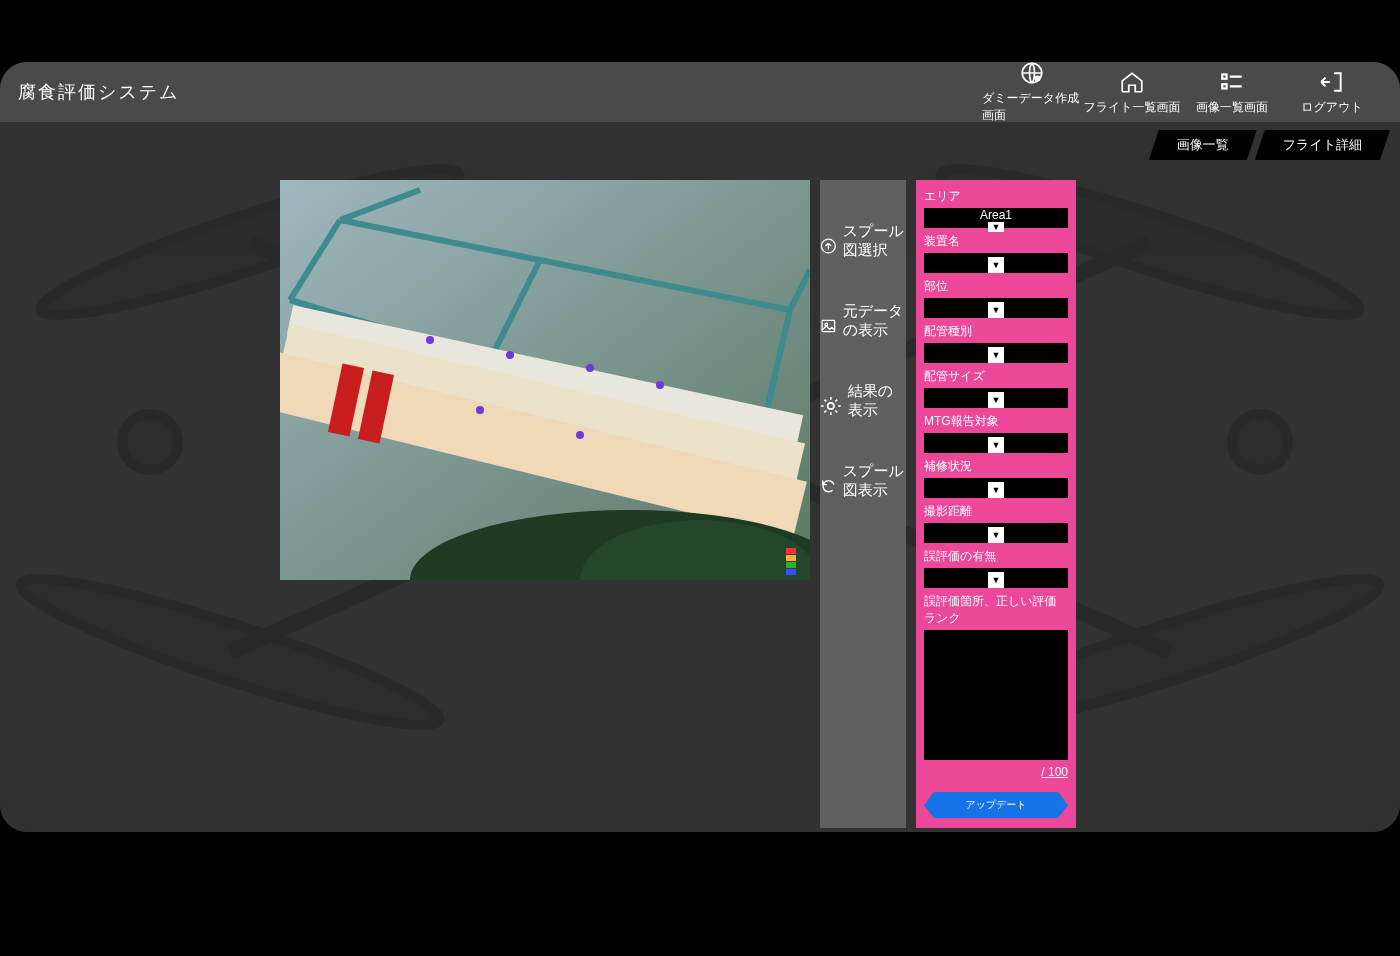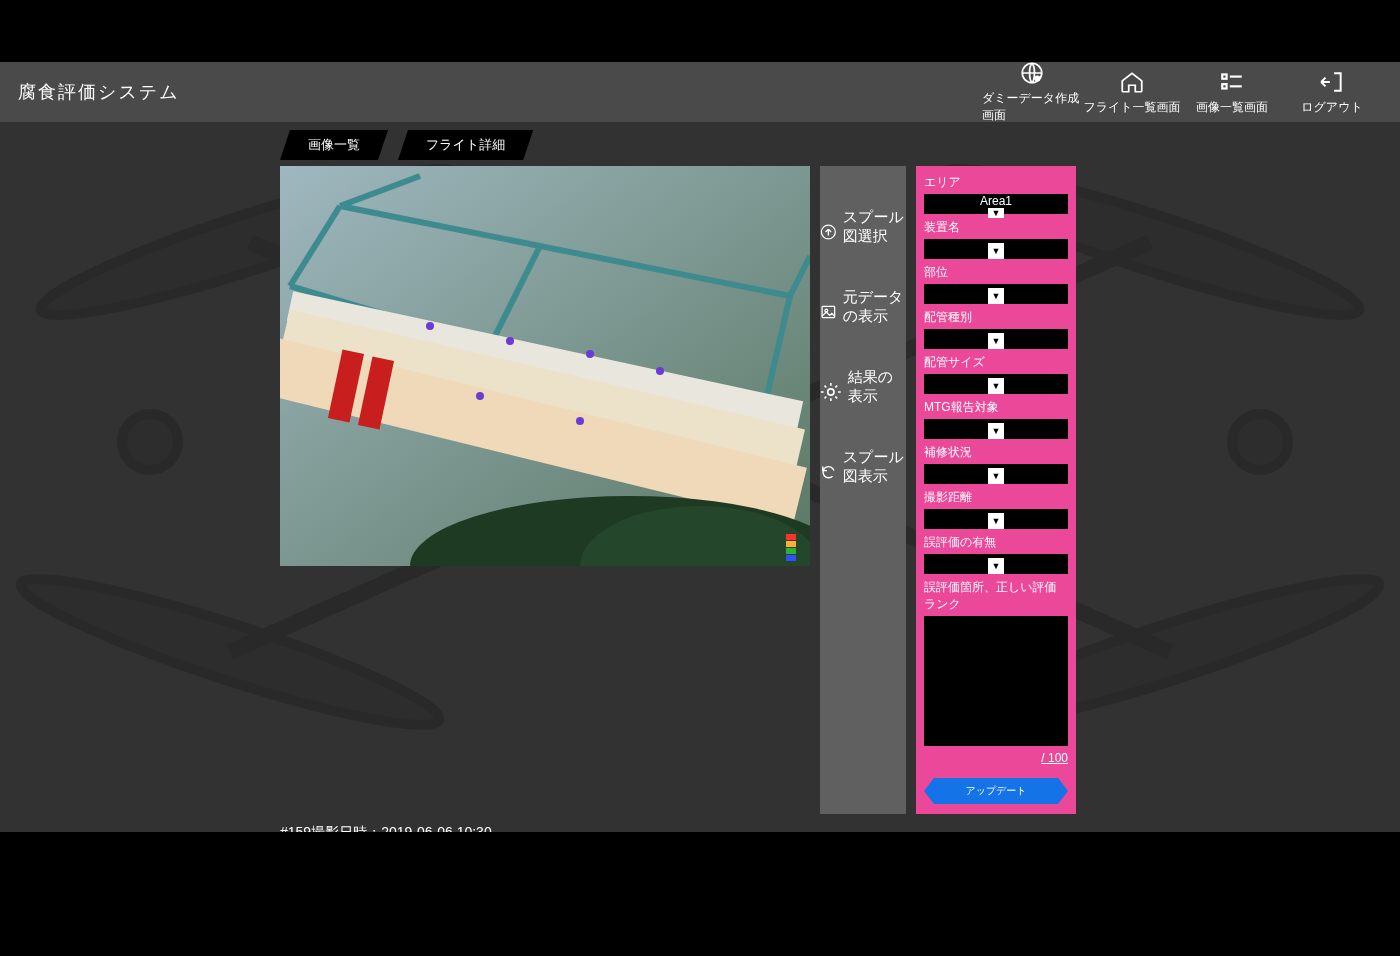--- a/index.html
+++ b/index.html
@@ -12,20 +12,21 @@
   overflow: hidden;
 }
 .app-wrap {
   position: absolute;
   top: 62px;
   left: 0;
   width: 1400px;
   height: 770px;
   background: #383838;
   overflow: hidden;
+  border-radius: 27px;
 }
 .bg-drone {
   position: absolute;
   inset: 0;
   opacity: 0.35;
   filter: grayscale(0.4) contrast(1.1);
 }
 .bg-drone svg { width: 100%; height: 100%; }
 .header {
   position: relative;
@@ -49,21 +50,21 @@
 }
 .header-item .icon-wrap {
   width: 26px; height: 26px; margin-bottom: 4px; display:flex;align-items:center;justify-content:center;
 }
 .content {
   position: relative;
   z-index: 3;
   padding: 8px 10px 10px 280px;
   height: calc(100% - 60px);
 }
-.tabs { display: flex; gap: 16px; margin-bottom: 6px; }
+.tabs { display: flex; gap: 4px; margin-bottom: 20px; justify-content: flex-end; }
 .tab {
   background: #000;
   color: #fff;
   font-size: 13px;
   padding: 6px 28px;
   position: relative;
   clip-path: polygon(10px 0, 100% 0, calc(100% - 10px) 100%, 0 100%);
   cursor: pointer;
 }
 .tab + .tab { margin-left: -6px; }

